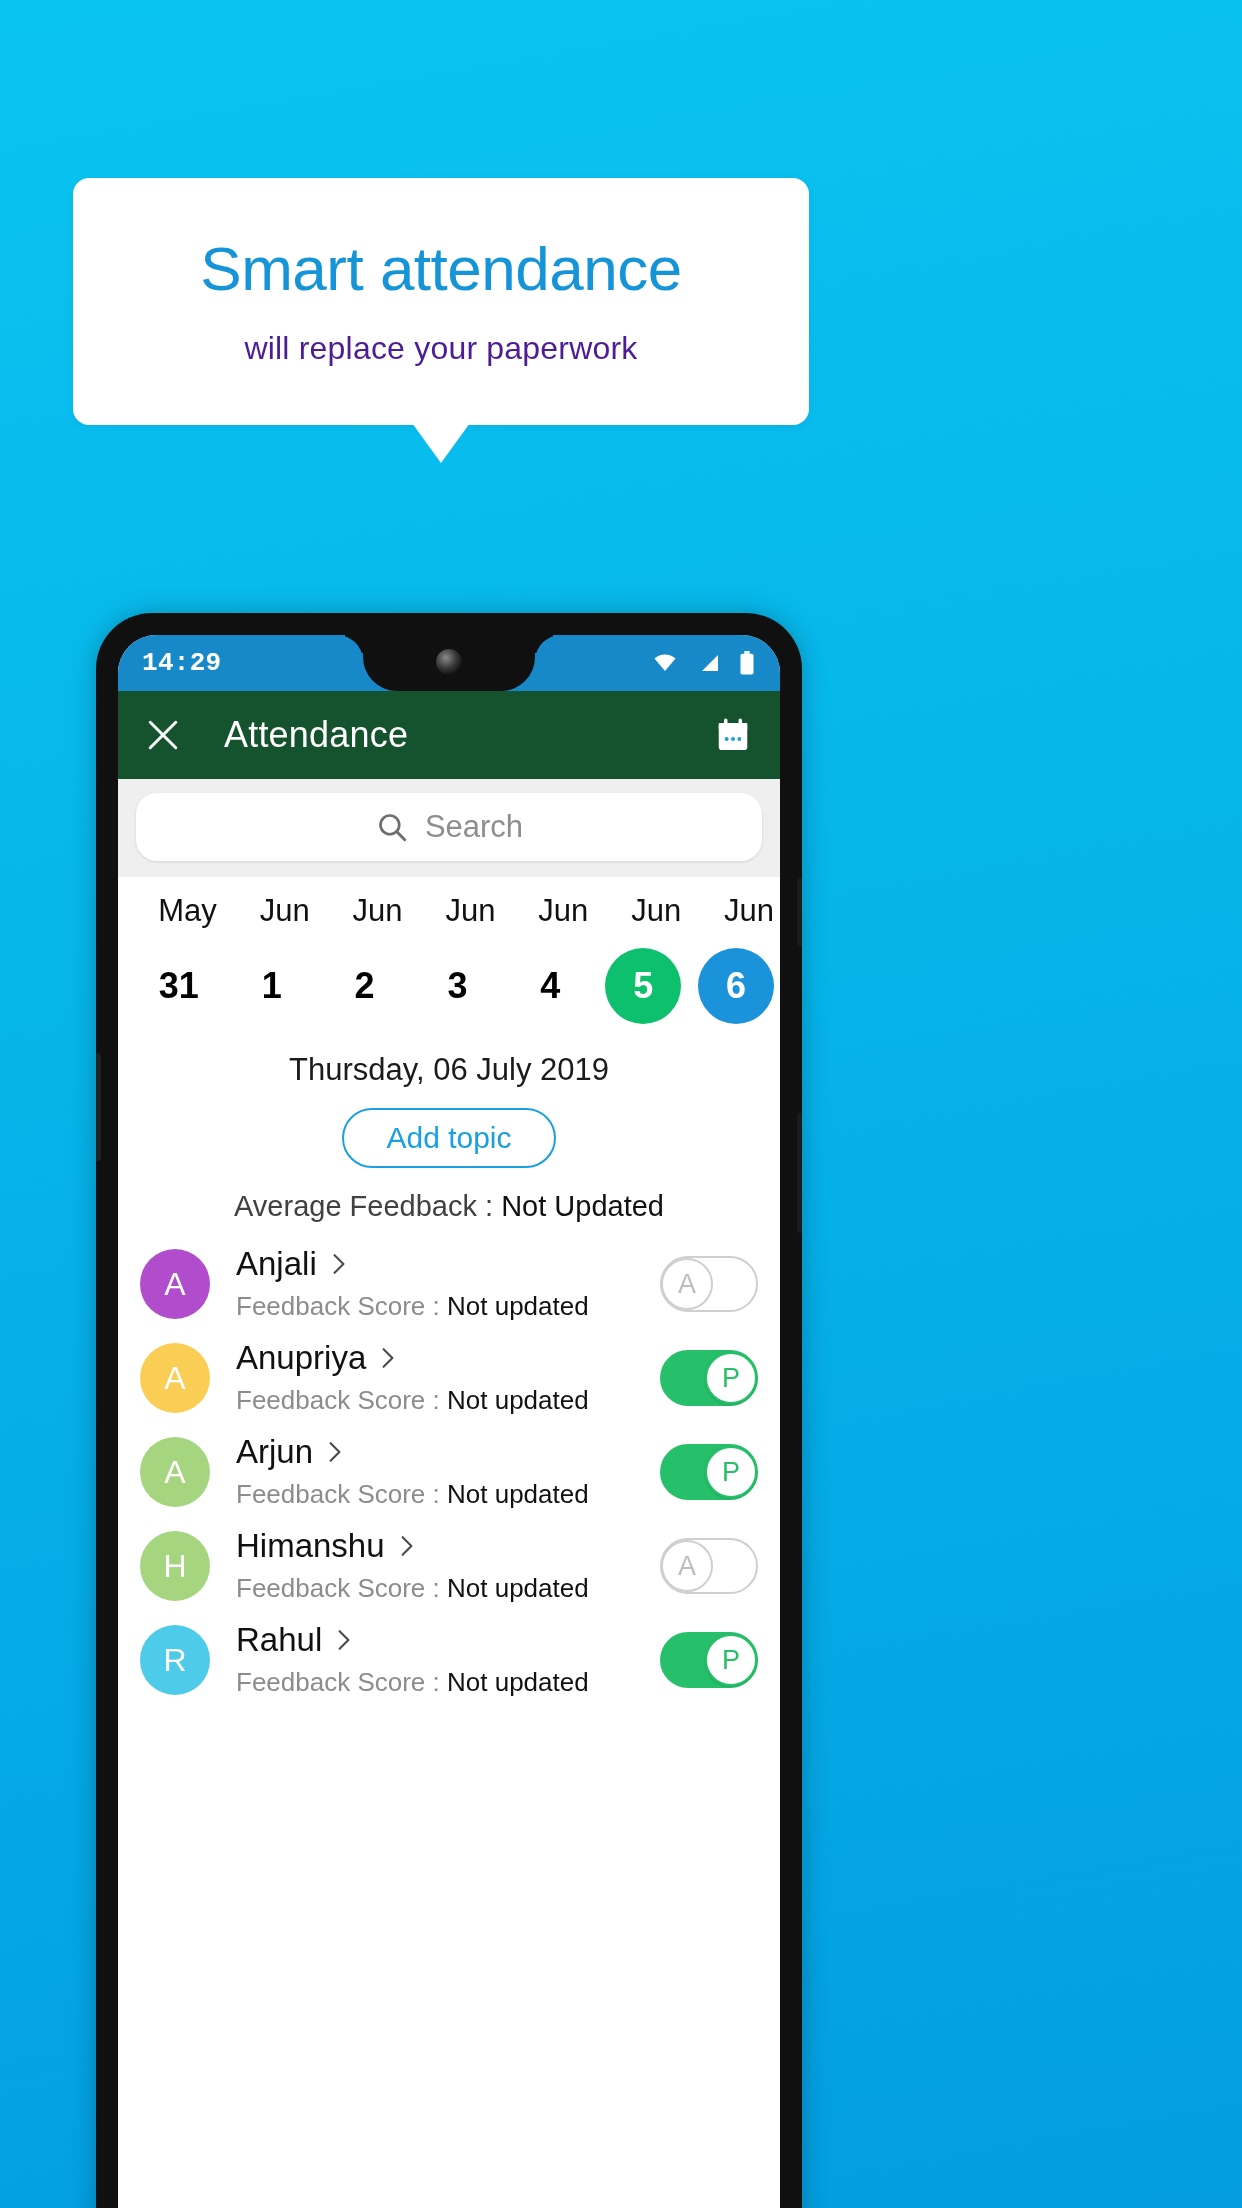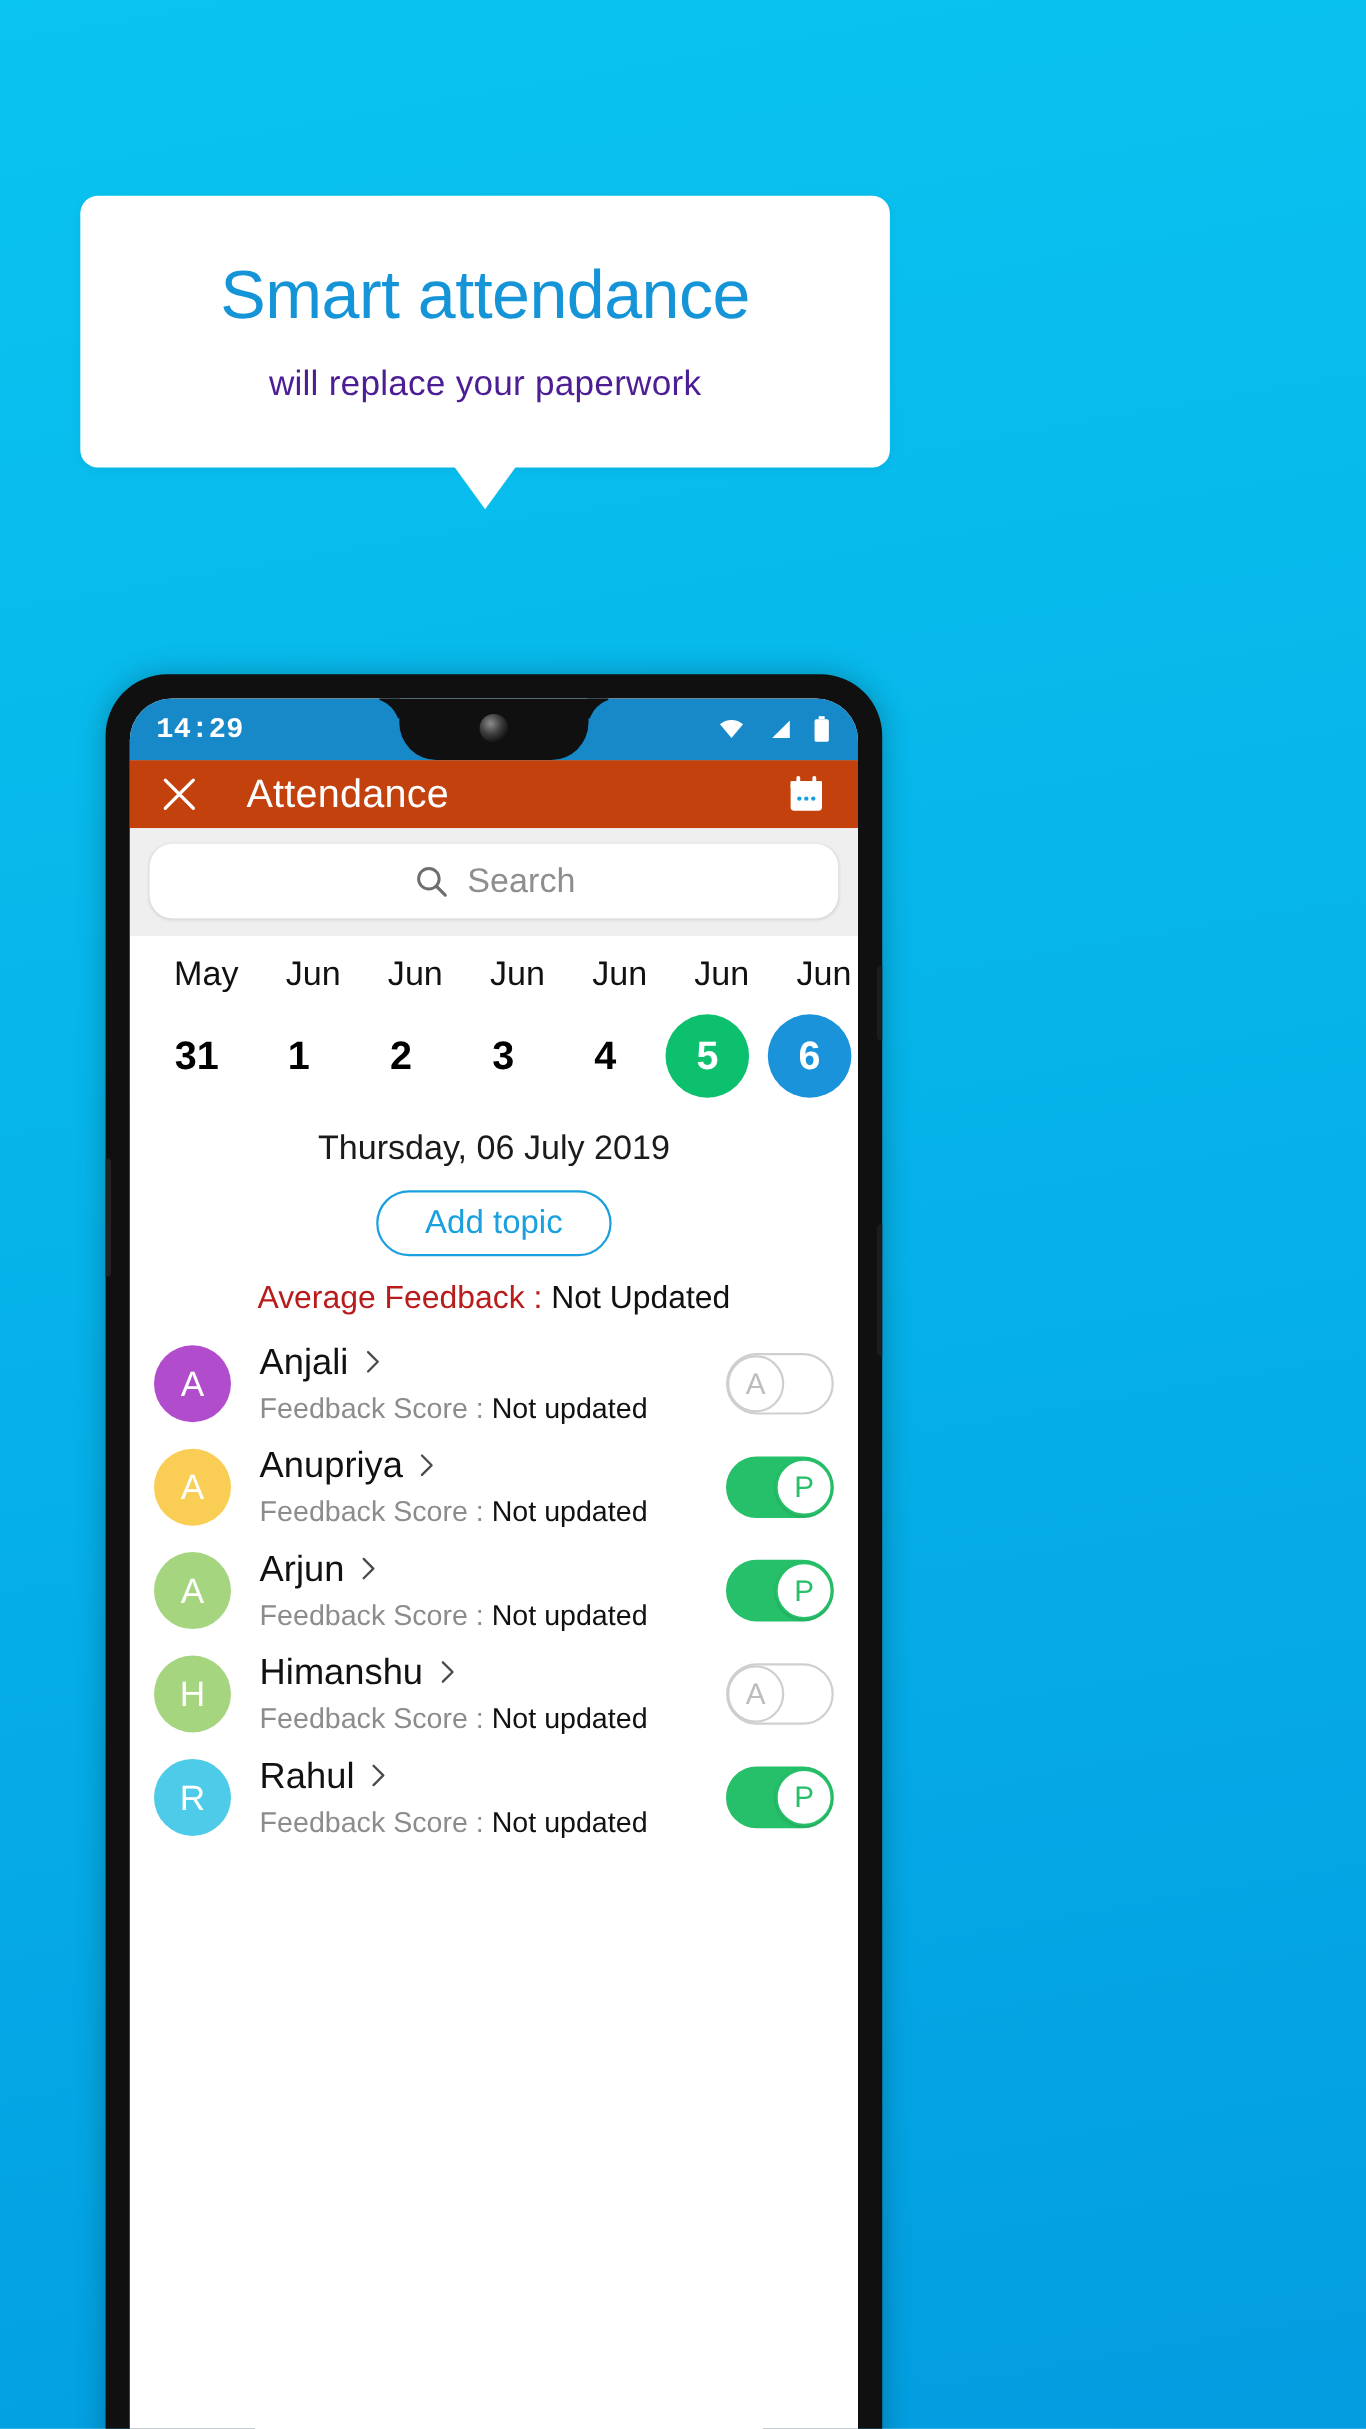--- a/index.html
+++ b/index.html
@@ -113,22 +113,22 @@
     letter-spacing:0.3px;
     font-family:Liberation Mono, monospace;
   }
   #status-icons {
     margin-left:auto;
     display:flex; align-items:center; gap:16px;
   }
 
   
   #app-bar {
-    height:62px;
-    background:#c2410c;
+    height:88px;
+    background:#14532d;
     display:flex; align-items:center;
     padding:0 28px;
   }
   #close-icon { width:34px; height:34px; flex:0 0 auto; }
   #app-title {
     color:#ffffff; font-size:36px; font-weight:400;
     margin-left:44px; letter-spacing:0.2px;
   }
   #calendar-icon { margin-left:auto; width:38px; height:38px; }
 
@@ -191,21 +191,21 @@
     font-size:30px;
     padding:11px 42px;
     font-family:"Liberation Sans", sans-serif;
     cursor:pointer;
   }
   #avg-feedback {
     text-align:center;
     margin-top:22px;
     font-size:29px;
   }
-  #avg-feedback .lbl { color:#b91c1c; }
+  #avg-feedback .lbl { color:#404040; }
   #avg-feedback .val { color:#111; }
 
   
   #student-list { margin-top:14px; }
   .student-row {
     display:flex; align-items:center;
     padding:12px 22px;
     height:94px;
   }
   .avatar {

